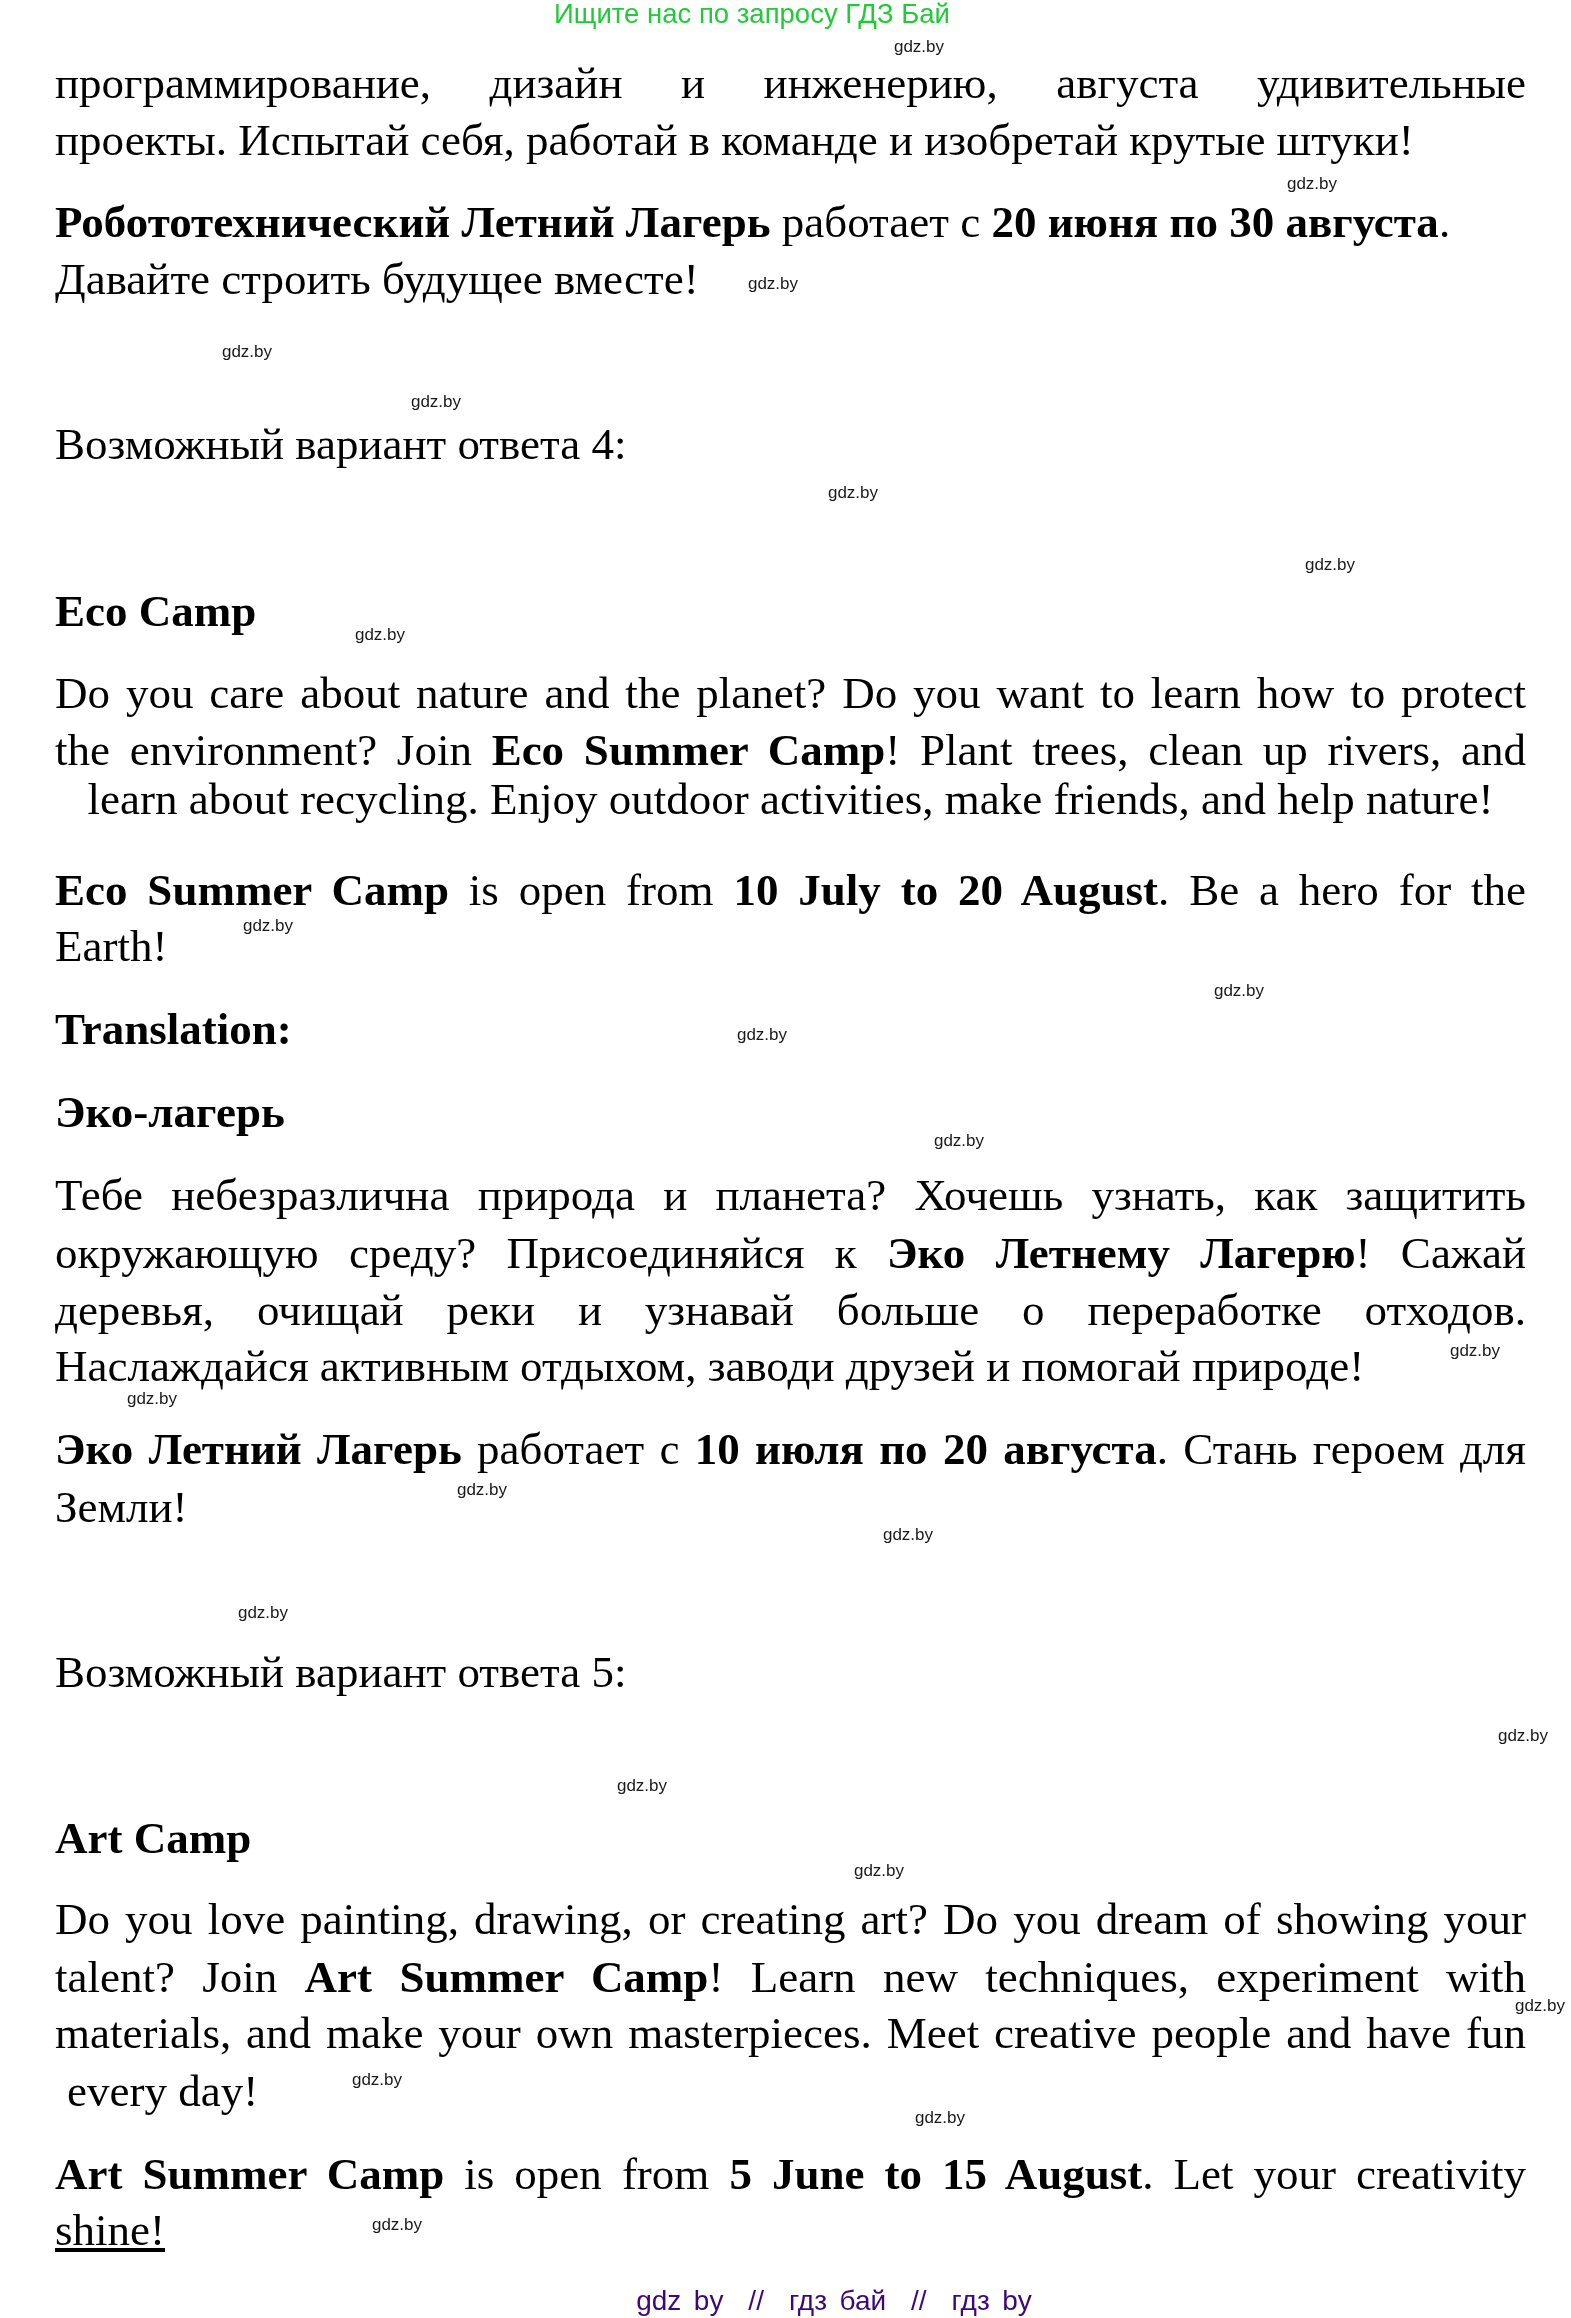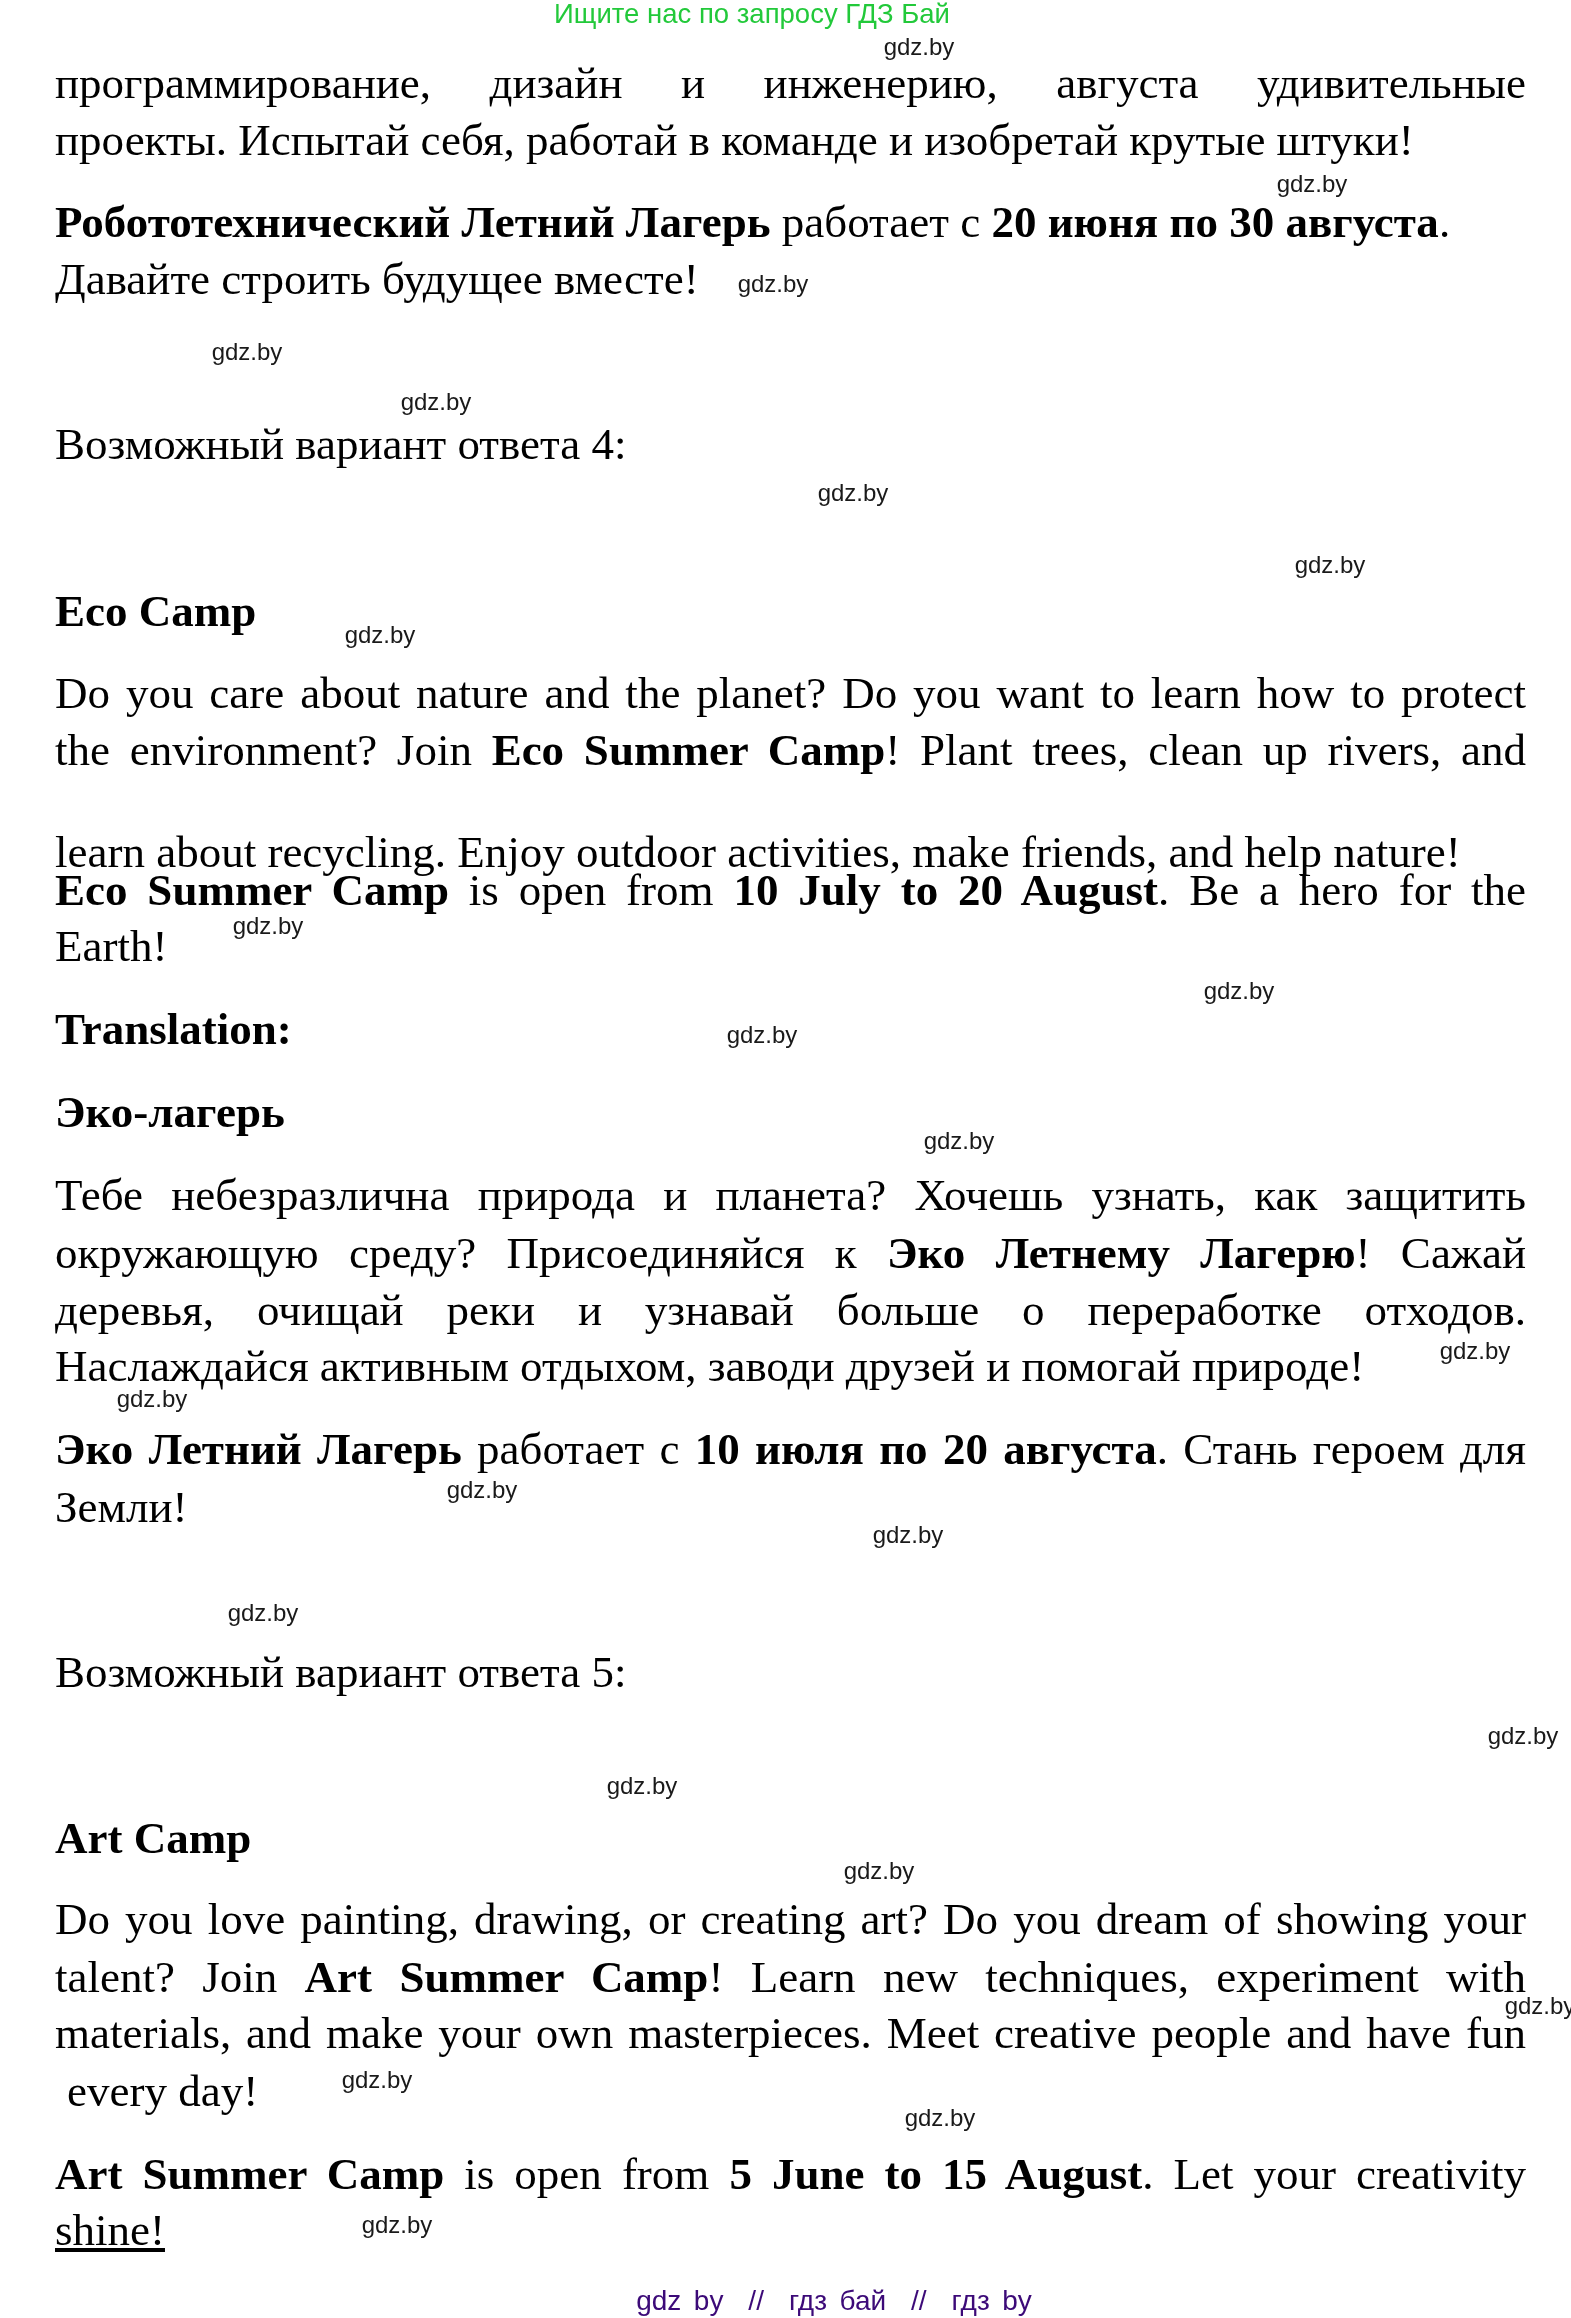--- a/index.html
+++ b/index.html
@@ -7,21 +7,21 @@
   .serif { font-family: "Liberation Serif", "DejaVu Serif", serif; color: #000; }
   .line {
     position: absolute; left: 55px; width: 1471px;
     font-size: 45px; line-height: 58px; white-space: nowrap;
     transform: translateY(-50%);
   }
   .line.justify { text-align: justify; text-align-last: justify; white-space: normal; }
   .b { font-weight: bold; }
   .wm {
     position: absolute; font-family: "Liberation Sans", "DejaVu Sans", sans-serif;
-    font-size: 24px; color: #1a1a1a; transform: translate(-50%, -50%); white-space: nowrap;
+    font-size: 17px; color: #1a1a1a; transform: translate(-50%, -50%); white-space: nowrap;
   }
   .header {
     position: absolute; top: 0; left: 0; width: 1504px; text-align: center;
     font-family: "Liberation Sans", "DejaVu Sans", sans-serif; font-size: 27.5px; line-height: 27px;
   }
   .footer {
     position: absolute; top: 2284px; left: 0; width: 1572px; text-align: center;
     font-family: "Liberation Sans", "DejaVu Sans", sans-serif; font-size: 28px; line-height: 33px;
     word-spacing: 4.7px;
     padding-left: 48px;
@@ -40,21 +40,21 @@
   <span class="b">Робототехнический Летний Лагерь</span><span> работает с </span><span class="b">20 июня по 30 августа</span><span>.</span>
 </div>
 <div class="line serif" style="top:279px;">Давайте строить будущее вместе!</div>
 
 <div class="line serif" style="top:444px;">Возможный вариант ответа 4:</div>
 <div class="line serif b" style="top:611px;">Eco Camp</div>
 <div class="line serif justify" style="top:693px;">Do you care about nature and the planet? Do you want to learn how to protect</div>
 <div class="line serif justify" style="top:750px;">
   <span>the environment? Join </span><span class="b">Eco Summer Camp</span><span>! Plant trees, clean up rivers, and</span>
 </div>
-<div class="line serif" style="top:852px;">learn about recycling. Enjoy outdoor activities, make friends, and help nature!</div>
+<div class="line serif" style="top:799px;text-align:center;">learn about recycling. Enjoy outdoor activities, make friends, and help nature!</div>
 <div class="line serif justify" style="top:890px;">
   <span class="b">Eco Summer Camp</span><span> is open from </span><span class="b">10 July to 20 August</span><span>. Be a hero for the</span>
 </div>
 <div class="line serif" style="top:946px;">Earth!</div>
 
 <div class="line serif b" style="top:1029px;">Translation:</div>
 <div class="line serif b" style="top:1112px;">Эко-лагерь</div>
 <div class="line serif justify" style="top:1195px;">Тебе небезразлична природа и планета? Хочешь узнать, как защитить</div>
 <div class="line serif justify" style="top:1253px;">
   <span>окружающую среду? Присоединяйся к </span><span class="b">Эко Летнему Лагерю</span><span>! Сажай</span>

